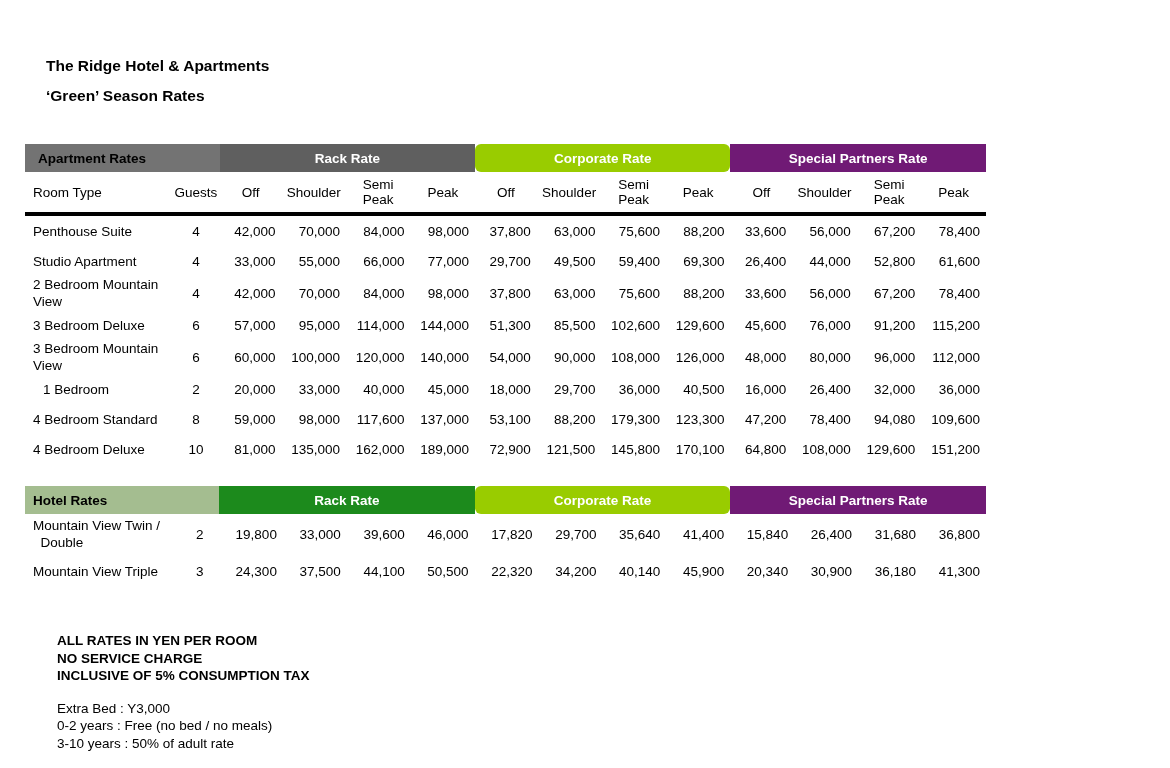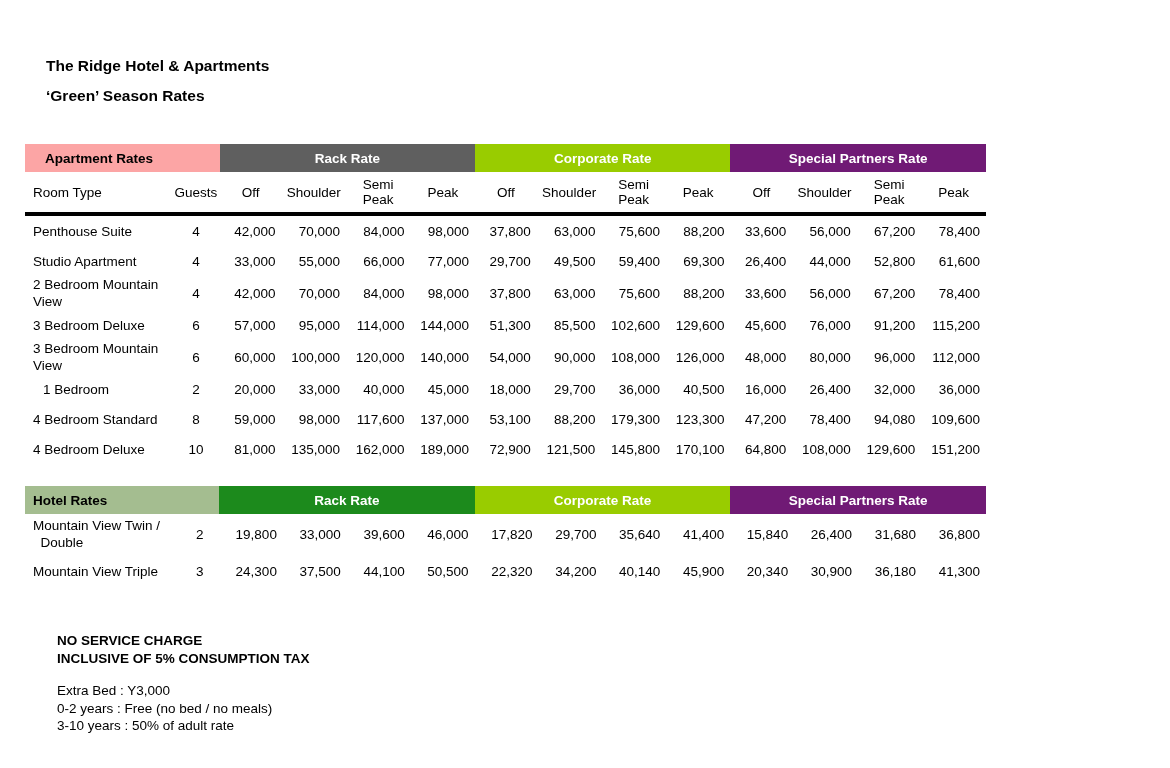--- a/index.html
+++ b/index.html
@@ -6,23 +6,23 @@
   body{width:1170px;height:768px;font-family:"Liberation Sans",sans-serif;color:#000;position:relative;overflow:hidden;}
   .sheet{position:relative;width:986px;height:768px;background:#fff;}
   .titles{position:absolute;left:46px;top:56px;}
   .title{font-size:15.5px;font-weight:bold;line-height:19px;}
   .subtitle{font-size:15.5px;font-weight:bold;line-height:19px;margin-top:11px;}
   table.rates{border-collapse:collapse;table-layout:fixed;position:absolute;left:25px;font-size:13.5px;}
   #apt{top:144px;}
   #hotel{top:486px;}
   td{padding:0;vertical-align:middle;}
   tr.band td{height:28px;font-weight:bold;font-size:13.5px;}
-  .band-gray{background:#fca5a5;color:#000;text-align:left;padding-left:20px;}
+  .band-gray{background:#737373;color:#000;text-align:left;padding-left:13px;}
   .band-dark{background:#5F5F5F;color:#fff;text-align:center;}
-  .band-lime{background:#99CC00;color:#fff;text-align:center;}
+  .band-lime{background:#99CC00;color:#fff;text-align:center;border-radius:6px;}
   .band-teal{background:#701a75;color:#fff;text-align:center;}
   .band-sage{background:#A4BD90;color:#000;text-align:left;padding-left:8px;}
   .band-green{background:#1C8A1C;color:#fff;text-align:center;}
   tr.subhead td{height:40px;border-bottom:4px solid #000000;}
   .room-head{text-align:left;padding-left:8px;}
   .g-head{text-align:center;}
   .season{text-align:center;white-space:pre-line;line-height:15px;}
   tr.r td{height:30px;}
   td.room{text-align:left;padding-left:8px;white-space:pre-wrap;line-height:17px;}
   td.room.indent{padding-left:18px;}
@@ -273,20 +273,21 @@
       <td class="n">20,340</td>
       <td class="n">30,900</td>
       <td class="n">36,180</td>
       <td class="n">41,300</td>
     </tr>
   </tbody>
     </table>
 
   <div class="notes">
     <div class="bold-block">
+      <div>ALL RATES IN YEN PER ROOM</div>
       <div>NO SERVICE CHARGE</div>
       <div>INCLUSIVE OF 5% CONSUMPTION TAX</div>
     </div>
     <div class="spacer"></div>
     <div class="reg-block">
       <div>Extra Bed : Y3,000</div>
       <div>0-2 years : Free (no bed / no meals)</div>
       <div>3-10 years : 50% of adult rate</div>
     </div>
   </div>

